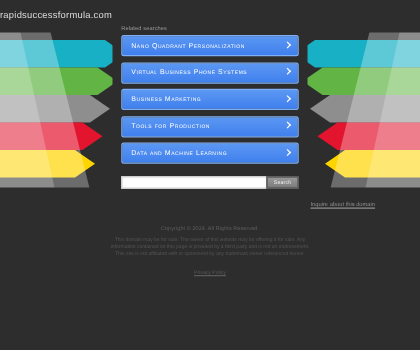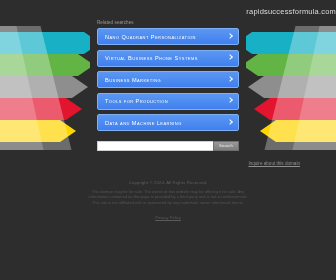--- a/index.html
+++ b/index.html
@@ -36,26 +36,25 @@
     width: 336px;
     height: 280px;
     z-index: 5;
   }
 
   .site-title {
     position: absolute;
     top: 7px;
     left: 0;
     width: 336px;
-    text-align: right;
+    text-align: left;
     color: #dcdcdc;
     font-size: 7.5px;
     letter-spacing: 0.2px;
     white-space: nowrap;
-    padding-left: 24px;
   }
 
   .related-label {
     position: absolute;
     top: 20px;
     left: 97px;
     color: #9a9a9a;
     font-size: 4.5px;
     letter-spacing: 0.1px;
   }

